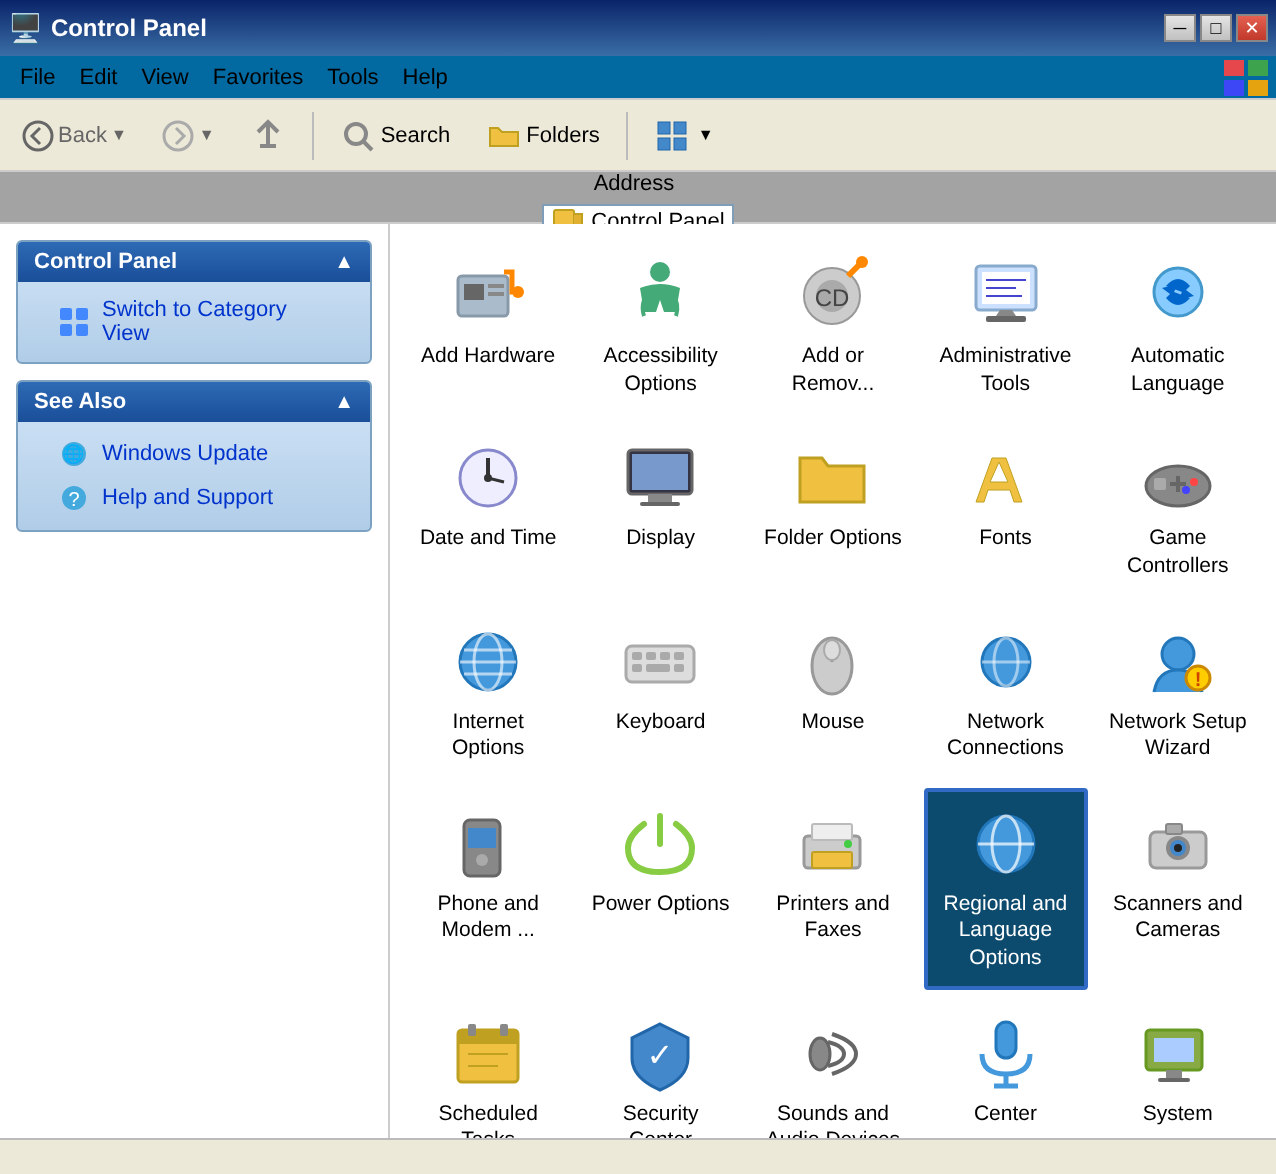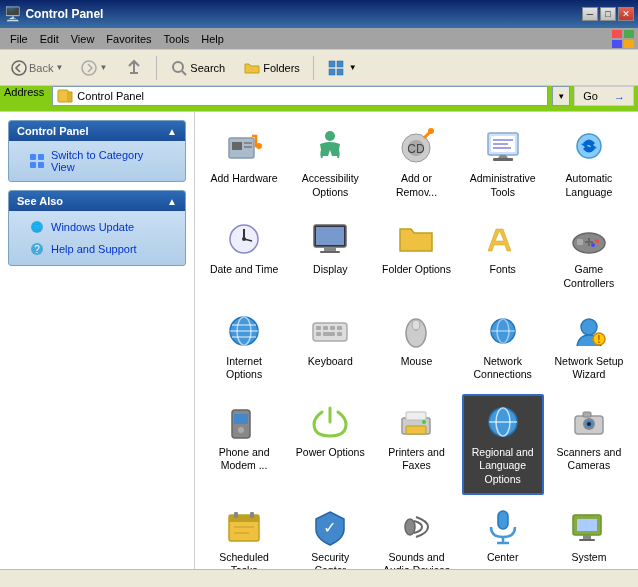--- a/index.html
+++ b/index.html
@@ -48,21 +48,21 @@
       cursor: pointer;
       color: #000;
     }
     .title-btn.close {
       background: linear-gradient(to bottom, #e46050, #c0392b);
       color: white;
     }
 
     
     .menu-bar {
-      background: #a3a3a3;
+      background: #0369a1;
       height: 22px;
       display: flex;
       align-items: center;
       padding: 0 4px;
       border-bottom: 1px solid #ccc;
     }
     .menu-item {
       padding: 2px 6px;
       font-size: 11px;
       cursor: pointer;
@@ -98,26 +98,28 @@
       width: 1px;
       height: 24px;
       background: #bbb;
       margin: 0 2px;
     }
     .back-btn { color: #666; }
     .fwd-btn { color: #666; }
 
     
     .address-bar {
-      background: #84cc16;
+      background: #a3a3a3;
       height: 26px;
       display: flex;
+      align-items: center;
       padding: 0 4px;
       gap: 4px;
       border-bottom: 1px solid #ccc;
+      flex-direction: column;
     }
     .address-label {
       font-size: 11px;
       color: #000;
       padding-right: 4px;
     }
     .address-input {
       flex: 1;
       height: 20px;
       border: 1px solid #7f9db9;
@@ -214,21 +216,21 @@
       flex-direction: column;
       align-items: center;
       padding: 6px 4px;
       cursor: pointer;
       border: 2px solid transparent;
       border-radius: 2px;
       text-align: center;
       min-width: 74px;
     }
     .icon-item.selected {
-      background: #404040;
+      background: #0c4a6e;
       border-color: #316ac5;
     }
     .icon-item.selected .icon-label {
       color: white;
     }
     .icon-img {
       width: 40px;
       height: 40px;
       display: flex;
       align-items: center;

